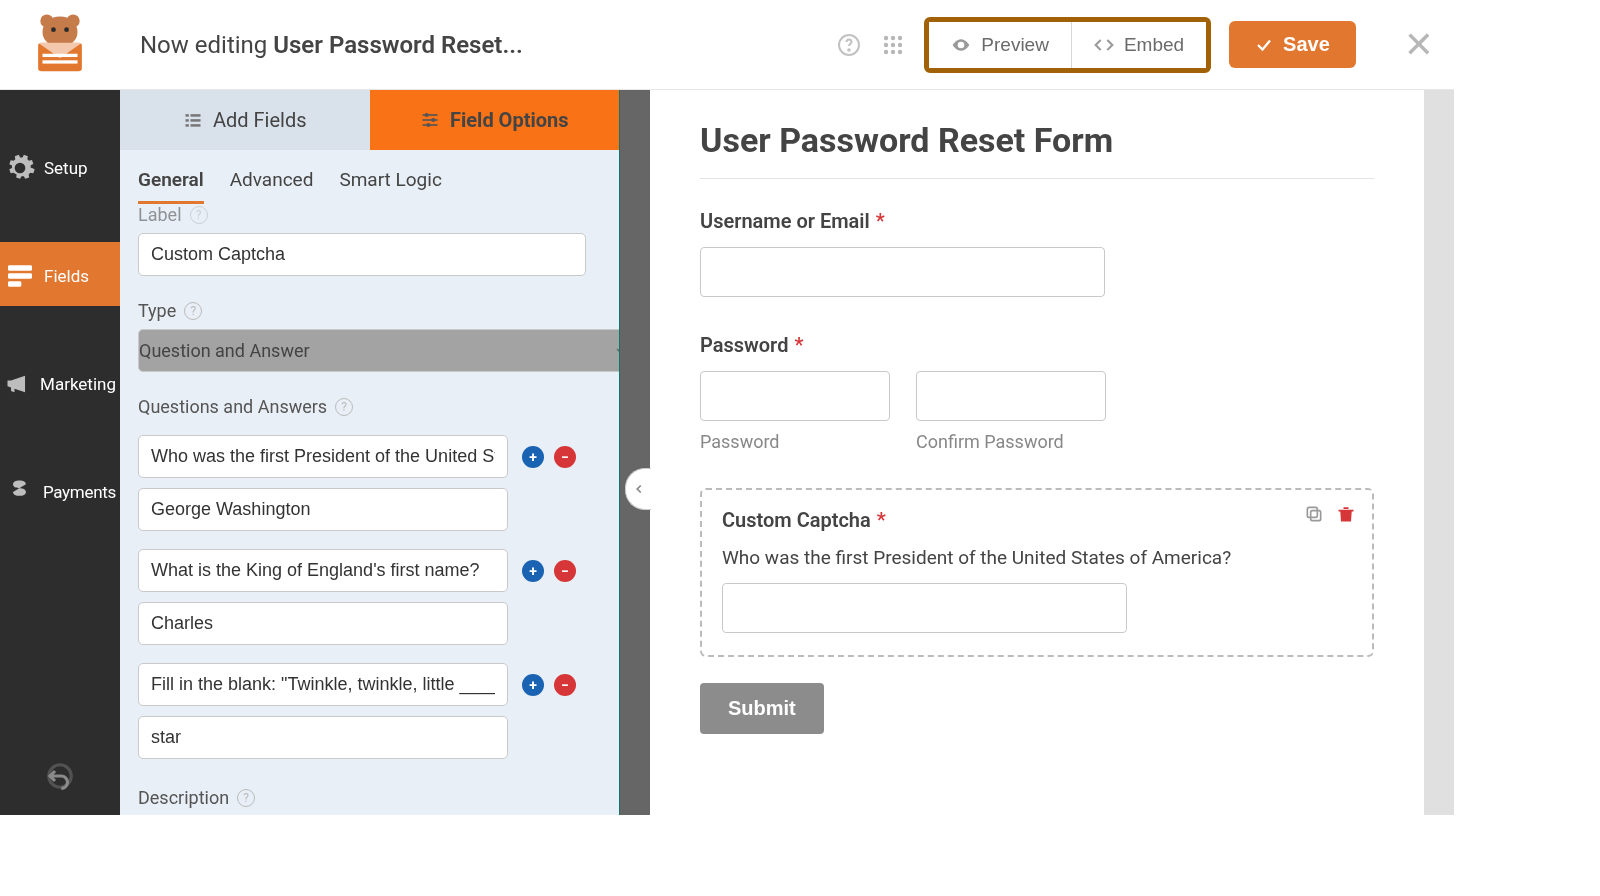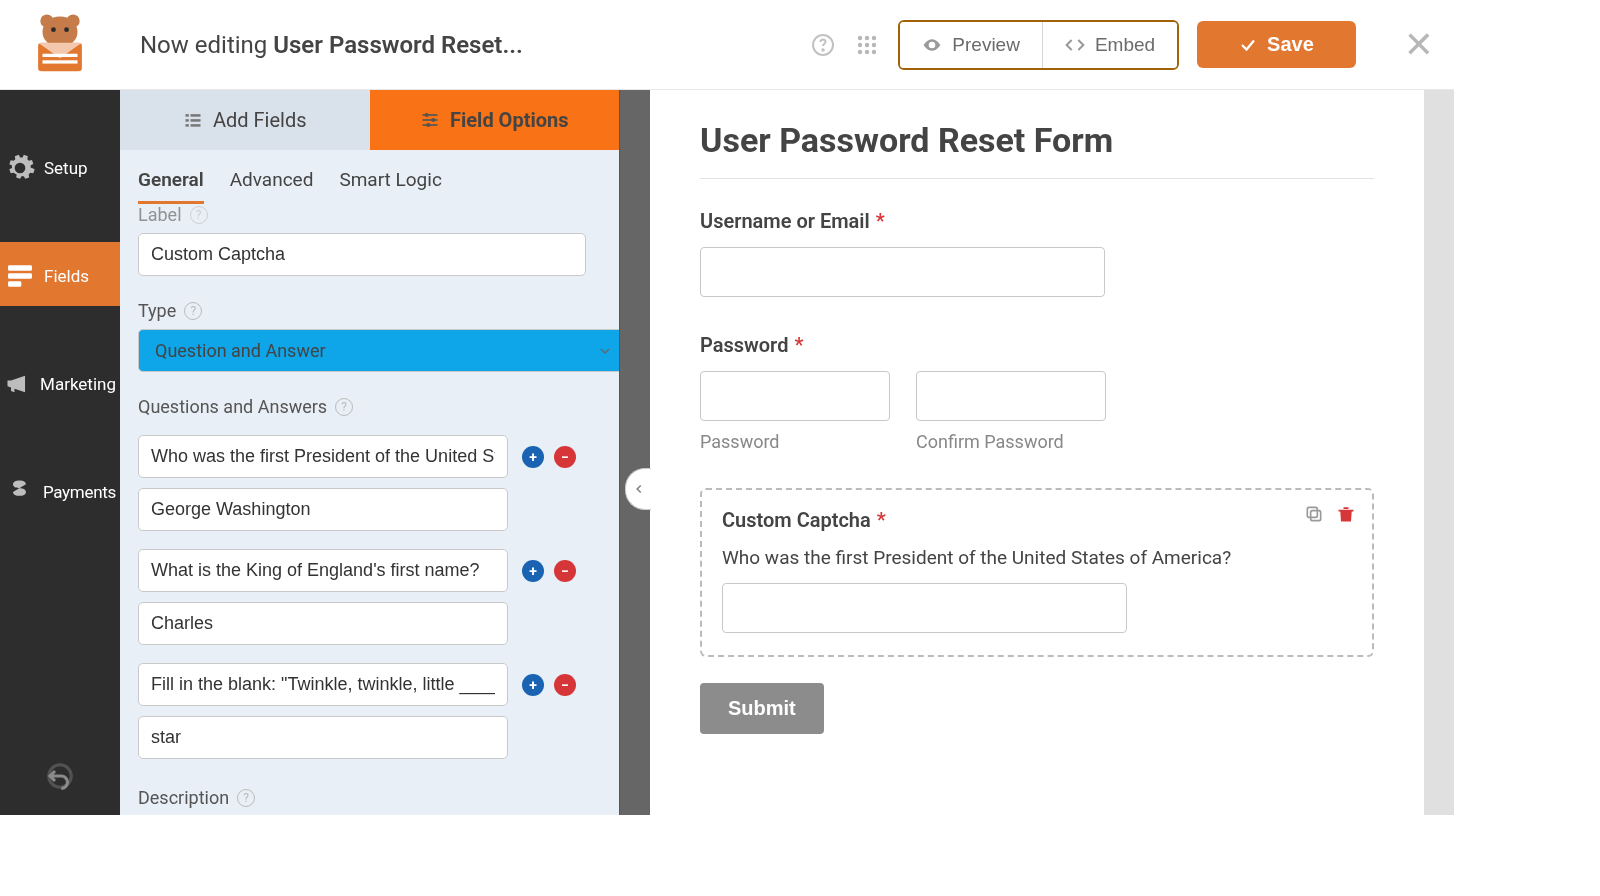--- a/index.html
+++ b/index.html
@@ -5,24 +5,24 @@
 * { box-sizing: border-box; margin: 0; padding: 0; }
 body { font-family: -apple-system, BlinkMacSystemFont, "Segoe UI", Roboto, Helvetica, Arial, sans-serif; background: #fff; color: #444; }
 .app { display: flex; flex-direction: column; height: 815px; width: 1454px; }
 .topbar { display: flex; align-items: center; height: 90px; border-bottom: 1px solid #e7e7e7; padding: 0 20px 0 0; }
 .logo { width: 120px; display:flex; align-items:center; justify-content:center; }
 .logo svg { width: 70px; height: 70px; }
 .title { flex: 1; font-size: 24px; color: #444; padding-left: 20px; }
 .title strong { font-weight: 600; }
 .topbar-actions { display:flex; align-items:center; gap: 18px; }
 .icon-btn { width: 26px; height:26px; display:flex; align-items:center; justify-content:center; color:#bdbdbd; cursor:pointer; font-size: 26px; }
-.btn-group { display:flex; border:2px solid #a16207; border-radius:6px; overflow:hidden; }
+.btn-group { display:flex; border:5px solid #a16207; border-radius:6px; overflow:hidden; }
 .btn-group button { background:#fff; border:none; padding: 12px 22px; font-size:19px; color:#6b6b6b; display:flex; align-items:center; gap:10px; cursor:pointer; }
 .btn-group button + button { border-left:1px solid #d6d6d6; }
-.save-btn { background:#e27730; color:#fff; border:none; border-radius:6px; padding:12px 42px; font-size:20px; font-weight:600; display:flex; align-items:center; gap:10px; cursor:pointer; }
+.save-btn { background:#e27730; color:#fff; border:none; border-radius:6px; padding:12px 26px; font-size:20px; font-weight:600; display:flex; align-items:center; gap:10px; cursor:pointer; }
 .close-x { font-size: 36px; color:#b7b7b7; cursor:pointer; margin-left: 30px; }
 .body { flex:1; display:flex; overflow:hidden; }
 .nav { width: 120px; background:#2d2d2d; display:flex; flex-direction:column; }
 .nav-item { color:#fff; text-align:center; padding: 18px 4px 14px; cursor:pointer; font-size:17px; display:flex; flex-direction:row; align-items:center; gap:8px;margin-top:44px; }
 .nav-item.active { background:#e27730; }
 .nav-item svg { width:32px; height:32px; fill:#bdbdbd; }
 .nav-item.active svg { fill:#fff; }
 .nav-spacer { flex:1; }
 .nav-undo { padding: 24px 0; display:flex; justify-content:center; color:#9a9a9a; cursor:pointer; }
 .panel { width: 500px; background:#e9eff6; border-right:1px solid #0f766e; display:flex; flex-direction:column; position:relative; }
@@ -30,21 +30,21 @@
 .panel-tab { flex:1; padding: 18px 0; text-align:center; font-size:20px; color:#444; display:flex; align-items:center; justify-content:center; gap:10px; cursor:pointer; }
 .panel-tab.active { background:#f97316; font-weight:700; }
 .panel-subtabs { display:flex; gap: 26px; padding: 12px 18px 0; }
 .panel-subtab { font-size:19px; color:#444; padding: 6px 0 10px; cursor:pointer; }
 .panel-subtab.active { font-weight:600; border-bottom: 3px solid #e27730; }
 .panel-body { padding: 4px 18px 20px; overflow:hidden; }
 .field-group { margin-top: 8px; }
 .field-label { font-size:18px; color:#555; display:flex; align-items:center; gap:8px; margin-bottom:8px; }
 .help-dot { width:18px; height:18px; border:1px solid #bbb; border-radius:50%; font-size:12px; color:#bbb; display:flex; align-items:center; justify-content:center; }
 .input { width: 448px; background:#fff; border:1px solid #c9c9c9; border-radius:5px; padding: 10px 12px; font-size:18px; color:#333; }
-.select { width:492px; background:#0ea5e9; border:1px solid #c9c9c9; border-radius:5px; padding:10px 16px; font-size:18px; display:flex; justify-content:space-between; align-items:center; cursor:pointer; }
+.select { width:492px; background:#a3a3a3; border:1px solid #c9c9c9; border-radius:5px; padding:10px 0; font-size:18px; display:flex; justify-content:space-between; align-items:center; cursor:pointer; }
 .qa-row { display:flex; align-items:center; gap:14px; margin-top:8px; }
 .qa-row .input { width: 370px; }
 .qa-ans { margin-top:10px; }
 .qa-block { margin-top: 18px; }
 .add-remove { display:flex; gap:10px; }
 .circle { width:22px; height:22px; border-radius:50%; color:#fff; font-size:14px; font-weight:700; display:flex; align-items:center; justify-content:center; cursor:pointer; }
 .circle.plus { background:#1a63b2; }
 .circle.minus { background:#d63638; }
 .gutter { width:30px; background:#666; position:relative; }
 .gutter-toggle { position:absolute; right:-1px; top: 378px; width:26px; height:42px; background:#fff; border:1px solid #ccc; border-right:none; border-radius: 20px 0 0 20px; display:flex; align-items:center; justify-content:center; color:#888; cursor:pointer; }

